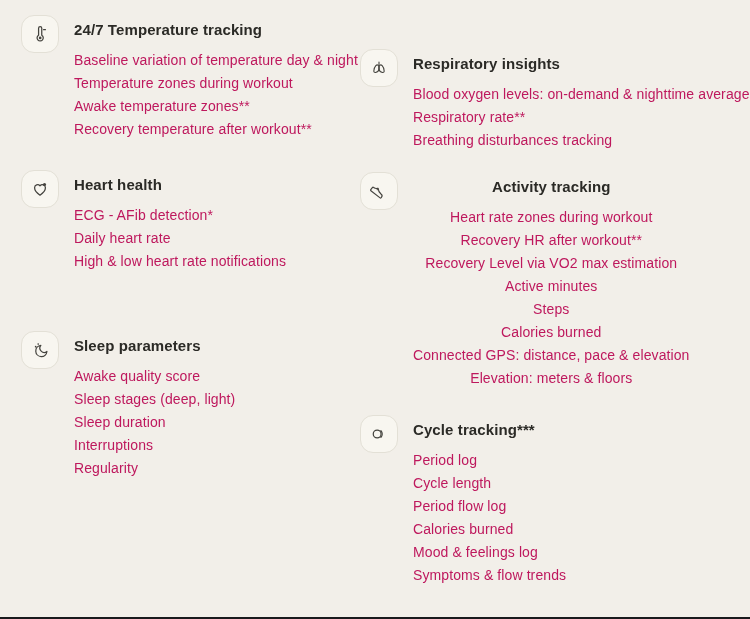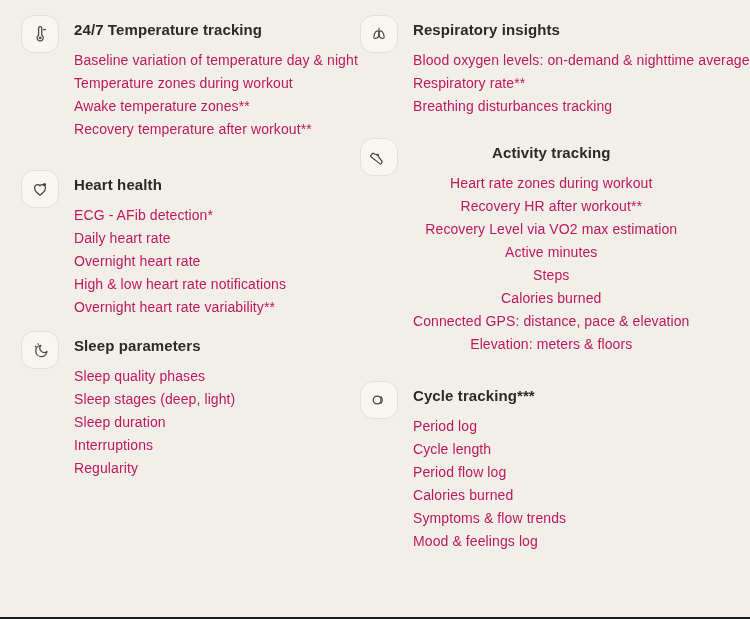--- a/index.html
+++ b/index.html
@@ -9,21 +9,21 @@
     background:#f2efe9;
     font-family:"Liberation Sans",sans-serif;
     overflow:hidden;
   }
   .canvas::after{
     content:"";position:absolute;left:0;right:0;bottom:0;height:2px;
     background:#191a1c;
   }
   .sec{position:absolute;display:flex;align-items:flex-start;gap:15px;}
   .col-l{left:21px;}
-  .col-r{left:360px;}
+  .col-r{left:360px;margin-top:34px;}
   #sec-l1{top:15px;}
   #sec-l2{top:162px;margin-top:8px;}
   #sec-l3{top:331px;}
   #sec-r1{top:15px;}
   #sec-r2{top:138px;text-align:center;}
   #sec-r3{top:381px;}
   .iconbox{
     box-sizing:border-box;flex:none;
     width:38px;height:38px;border-radius:13px;
     background:#f8f6f0;border:1px solid #e3e0d6;
@@ -71,39 +71,37 @@
       <svg width="20" height="20" viewBox="0 0 24 24" fill="none" stroke="#44433e" stroke-width="1.5" stroke-linecap="round" stroke-linejoin="round">
         <path d="M12 19.4C10.8 18.6 5.5 15 5.5 10.6a3.7 3.7 0 0 1 6.5-2.4 3.7 3.7 0 0 1 6.5 2.4c0 4.4-5.3 8-6.5 8.8z"></path>
         <circle cx="17.4" cy="6.6" r="1.9" fill="#44433e" stroke="none"></circle>
       </svg>
     </div>
     <div class="sec-body">
       <h3 class="sec-title">Heart health</h3>
       <ul class="sec-items">
           <li>ECG - AFib detection*</li>
           <li>Daily heart rate</li>
-          <li>Overnight heart rate</li>
           <li>High &amp; low heart rate notifications</li>
-          <li>Overnight heart rate variability**</li>
         </ul>
     </div>
   </div>
 
   <div class="sec col-l" id="sec-l3">
     <div class="iconbox">
       <svg width="20" height="20" viewBox="0 0 24 24" fill="none" stroke="#44433e" stroke-width="1.5" stroke-linecap="round" stroke-linejoin="round">
         <path d="M13 6.5a5.2 5.2 0 0 0 7.3 7.3 6.7 6.7 0 1 1-7.3-7.3z"></path>
         <circle cx="6.8" cy="8" r="1" fill="#44433e" stroke="none"></circle>
         <circle cx="9.8" cy="4.9" r="1" fill="#44433e" stroke="none"></circle>
       </svg>
     </div>
     <div class="sec-body">
       <h3 class="sec-title">Sleep parameters</h3>
       <ul class="sec-items">
-          <li>Sleep quality phases</li>
+          <li>Awake quality score</li>
           <li>Sleep stages (deep, light)</li>
           <li>Sleep duration</li>
           <li>Interruptions</li>
           <li>Regularity</li>
         </ul>
     </div>
   </div>
 
   <div class="sec col-r" id="sec-r1">
     <div class="iconbox">
@@ -154,19 +152,19 @@
         <path d="M14.3 8.1a5.7 5.7 0 0 1 0 7.8"></path>
       </svg>
     </div>
     <div class="sec-body">
       <h3 class="sec-title">Cycle tracking***</h3>
       <ul class="sec-items">
           <li>Period log</li>
           <li>Cycle length</li>
           <li>Period flow log</li>
           <li>Calories burned</li>
+          <li>Mood &amp; feelings log</li>
           <li>Symptoms &amp; flow trends</li>
-          <li>Mood &amp; feelings log</li>
         </ul>
     </div>
   </div>
 
 </div>
 
 </body></html>

